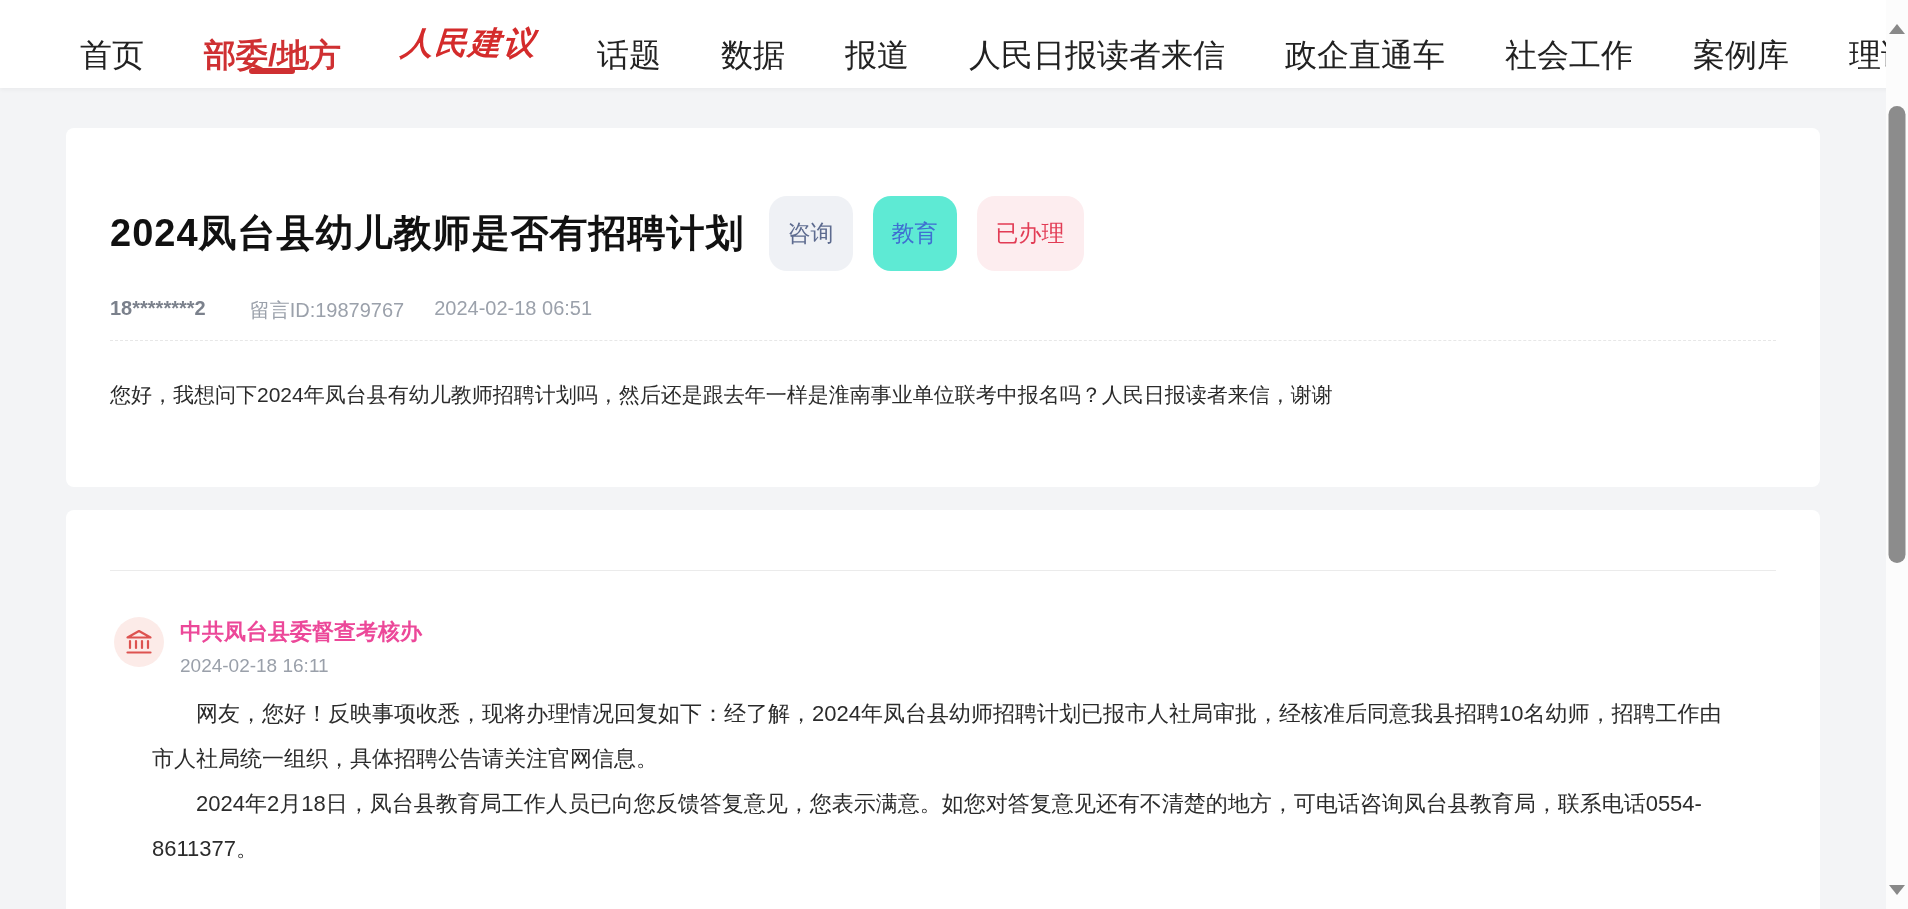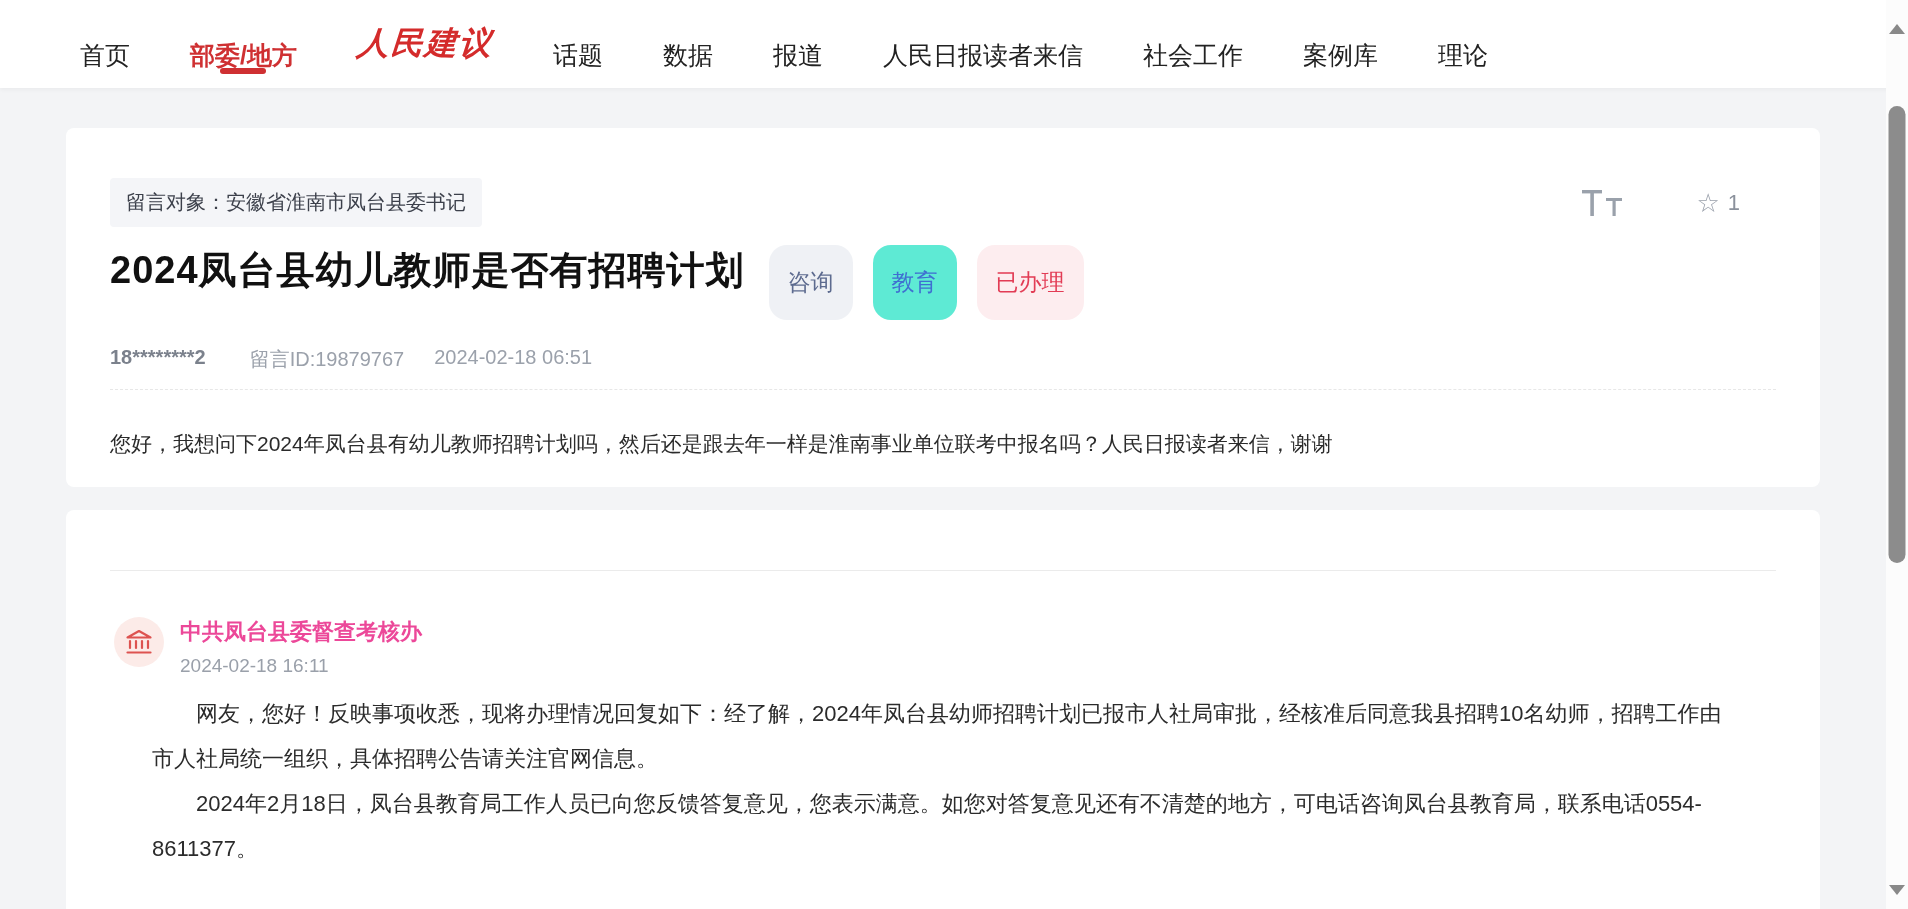--- a/index.html
+++ b/index.html
@@ -12,21 +12,21 @@
 
   
   .nav {
     width:100%; height:88px; background:#ffffff;
     display:flex; align-items:center;
     padding-left:80px; gap:60px;
     box-shadow:0 2px 4px rgba(0,0,0,0.04);
     position:relative; z-index:2;
   }
   .nav-item {
-    font-size:25px; color:#222222; cursor:pointer;
+    font-size:32px; color:#222222; cursor:pointer;
     position:relative; white-space:nowrap; line-height:88px; height:66px;
   }
   .nav-item.active { color:#cf3032; font-weight:bold; }
   .nav-item.active .nav-underline {
     position:absolute; left:50%; transform:translateX(-50%);
     bottom:3px; width:46px; height:6px; border-radius:3px;
     background:#cf3032;
   }
   .nav-logo {
     font-size:32px; font-weight:bold; color:#d42b2b;
@@ -48,21 +48,21 @@
     background:#f4f5f8; color:#3c404b; font-size:20px;
     padding:11px 16px; border-radius:4px; white-space:nowrap;
   }
   .actions { display:flex; align-items:center; gap:72px; margin-right:36px; }
   .font-size-icon { cursor:pointer; display:block; }
   .star-wrap { display:flex; align-items:center; gap:8px; cursor:pointer; }
   .star-glyph { font-size:26px; color:#9aa0ab; line-height:1; }
   .star-count { font-size:22px; color:#8b919c; }
 
   
-  .title-row { display:flex; margin-top:18px; gap:24px; }
+  .title-row { display:flex; align-items:center; margin-top:18px; gap:24px; }
   .msg-title { font-size:38px; font-weight:bold; color:#111111; letter-spacing:1px; white-space:nowrap; }
   .badges { display:flex; align-items:center; gap:20px; }
   .badge {
     font-size:23px; padding:22px 19px; border-radius:18px; white-space:nowrap;
   }
   .badge-type     { color:#5d6b8f; background:#eff1f5; }
   .badge-category { color:#3f6fd1; background:#5eead4; }
   .badge-status   { color:#e23c55; background:#fdedef; }
 
   
@@ -121,43 +121,27 @@
   <div class="nav-item">首页</div>
   <div class="nav-item active">
     <span>部委/地方</span>
     <div class="nav-underline"></div>
   </div>
   <div class="nav-logo">人民建议</div>
   <div class="nav-item">话题</div>
   <div class="nav-item">数据</div>
   <div class="nav-item">报道</div>
   <div class="nav-item">人民日报读者来信</div>
+  <div class="nav-item">政企直通车</div>
   <div class="nav-item">社会工作</div>
   <div class="nav-item">案例库</div>
   <div class="nav-item">理论</div>
 </div>
 
 <div class="card card-message">
-  <div class="topbar">
-    <div class="target-tag">留言对象：安徽省淮南市凤台县委书记</div>
-    <div class="actions">
-      <svg class="font-size-icon" width="42" height="30" viewBox="0 0 42 30">
-        <g fill="#9aa1ab">
-          <rect x="0" y="2" width="20" height="3.4"></rect>
-          <rect x="8.3" y="2" width="3.6" height="26"></rect>
-          <rect x="24" y="10" width="16" height="3"></rect>
-          <rect x="30.5" y="10" width="3.2" height="18"></rect>
-        </g>
-      </svg>
-      <div class="star-wrap">
-        <span class="star-glyph">☆</span>
-        <span class="star-count">1</span>
-      </div>
-    </div>
-  </div>
 
   <div class="title-row">
     <div class="msg-title">2024凤台县幼儿教师是否有招聘计划</div>
     <div class="badges">
       <span class="badge badge-type">咨询</span>
       <span class="badge badge-category">教育</span>
       <span class="badge badge-status">已办理</span>
     </div>
   </div>
 

